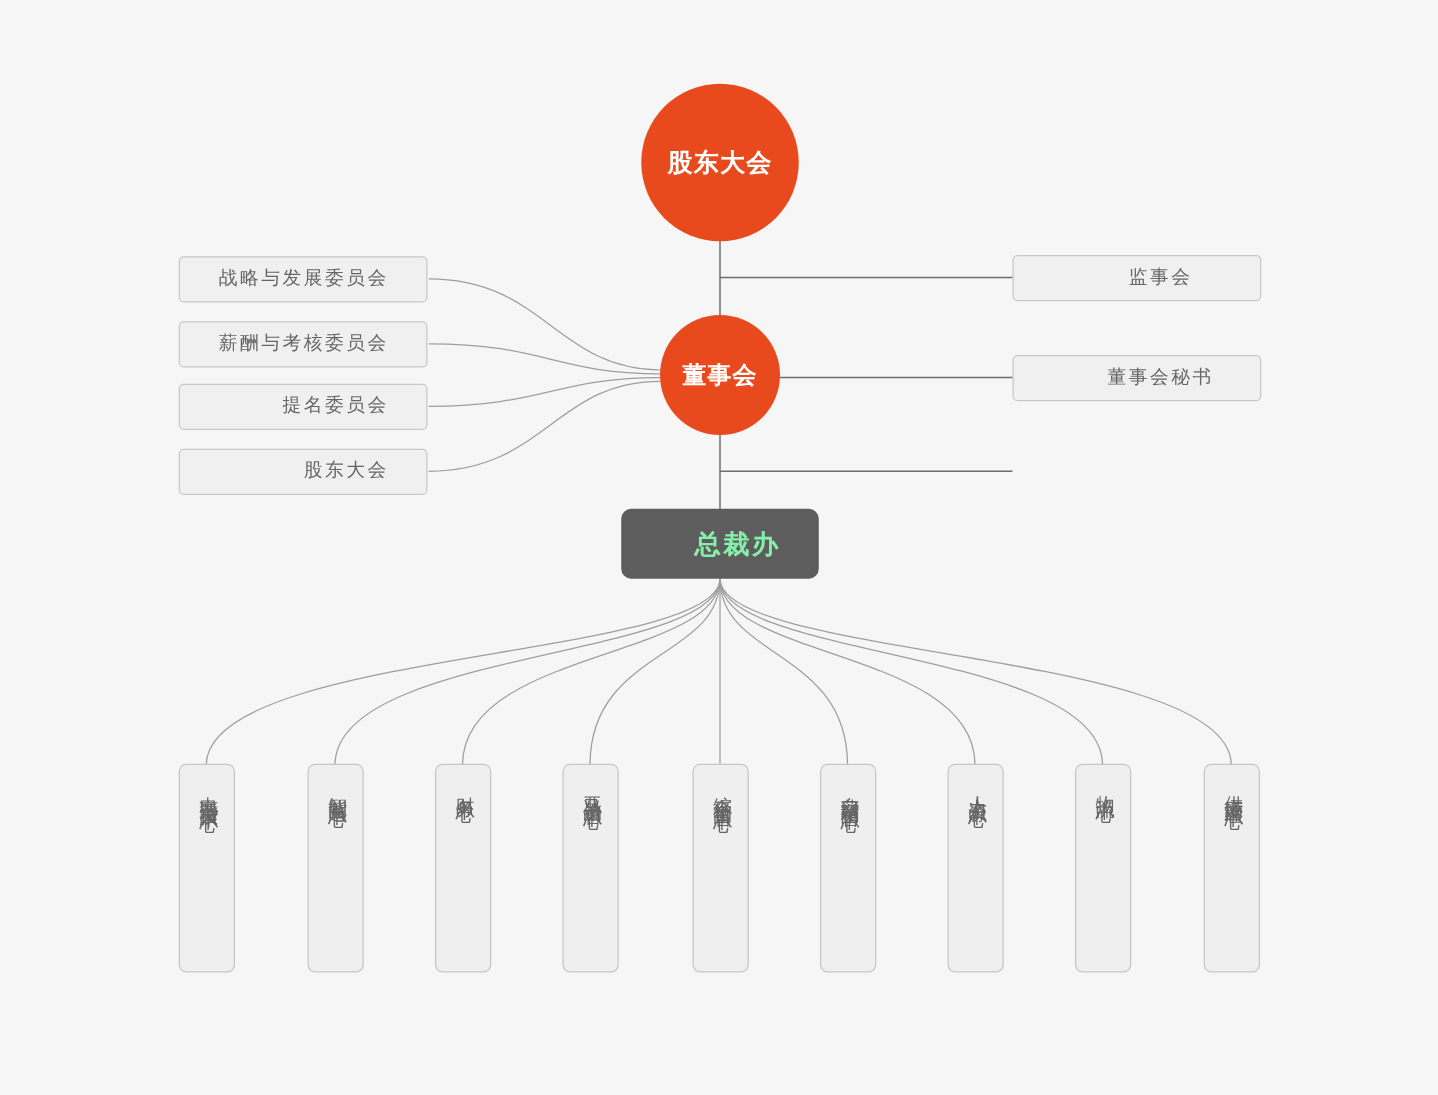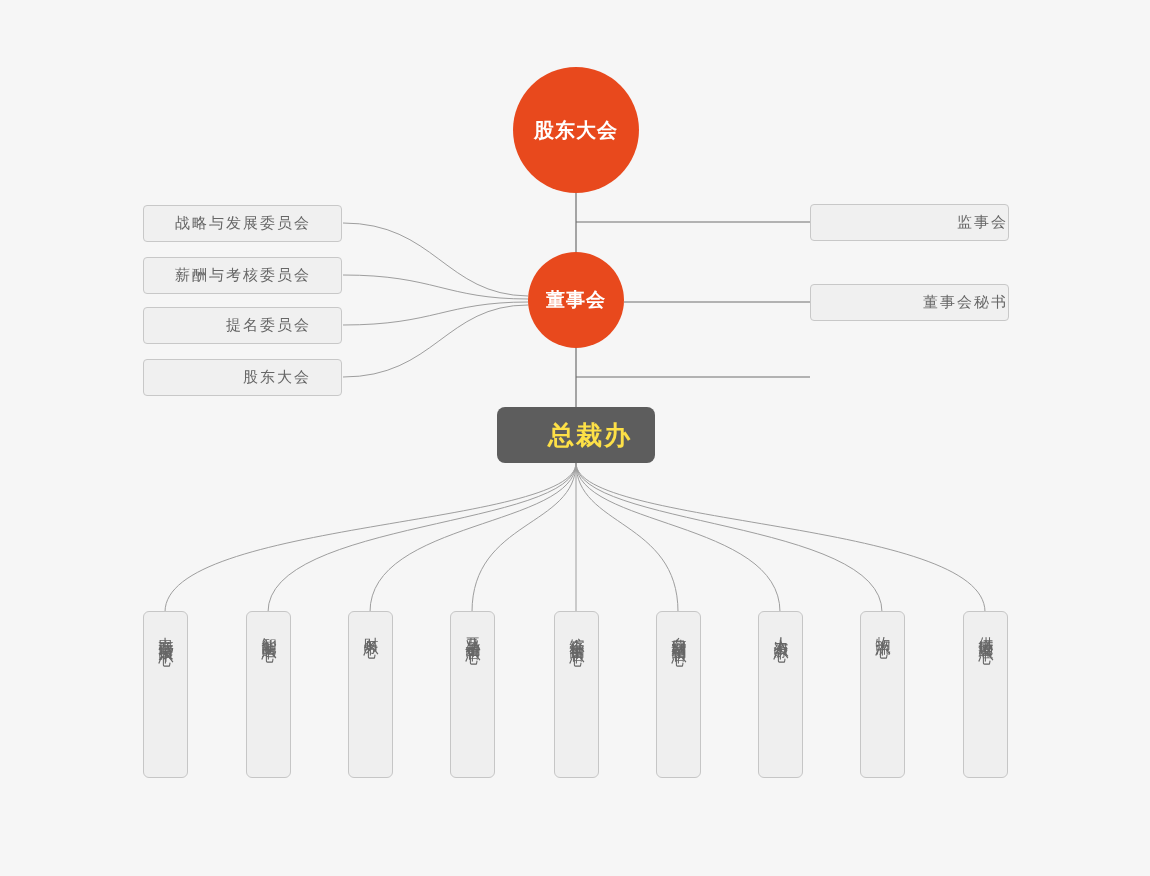--- a/index.html
+++ b/index.html
@@ -29,42 +29,42 @@
     font-weight: bold;
     letter-spacing: 1px;
   }
   .circle-root   { left: 513px; top: 67px;  width: 126px; height: 126px; font-size: 20px; }
   .circle-board  { left: 528px; top: 252px; width: 96px;  height: 96px;  font-size: 19px; }
   .president-box {
     left: 497px; top: 407px;
     width: 158px; height: 56px;
     background: #5d5d5d;
     border-radius: 8px;
-    color: #fde047;
+    color: #86efac;
     display: flex;
     align-items: center;
     justify-content: center;
     font-weight: bold;
-    font-size: 26px;
+    font-size: 21px;
     letter-spacing: 2px;
     padding-left: 28px;
   }
   .side-box {
     width: 199px; height: 37px;
     background: #f0f0f0;
     border: 1px solid #c8c8c8;
     border-radius: 4px;
     color: #666666;
     font-size: 15px;
     letter-spacing: 2px;
     line-height: 35px;
     white-space: nowrap;
   }
   .side-box.left-box  { left: 143px; text-align: right; padding-right: 30px; }
-  .side-box.right-box { left: 810px; text-align: right;  padding-left: 38px; }
+  .side-box.right-box { left: 810px; text-align: center;  padding-left: 38px; }
   .lb-0 { top: 205px; } .lb-1 { top: 257px; } .lb-2 { top: 307px; } .lb-3 { top: 359px; }
   .rb-0 { top: 204px; } .rb-1 { top: 284px; } .rb-2 { top: 359px; }
   .dept-box {
     top: 611px;
     width: 45px; height: 167px;
     background: #efefef;
     border: 1px solid #c6c6c6;
     border-radius: 6px;
     display: flex;
     justify-content: center;

